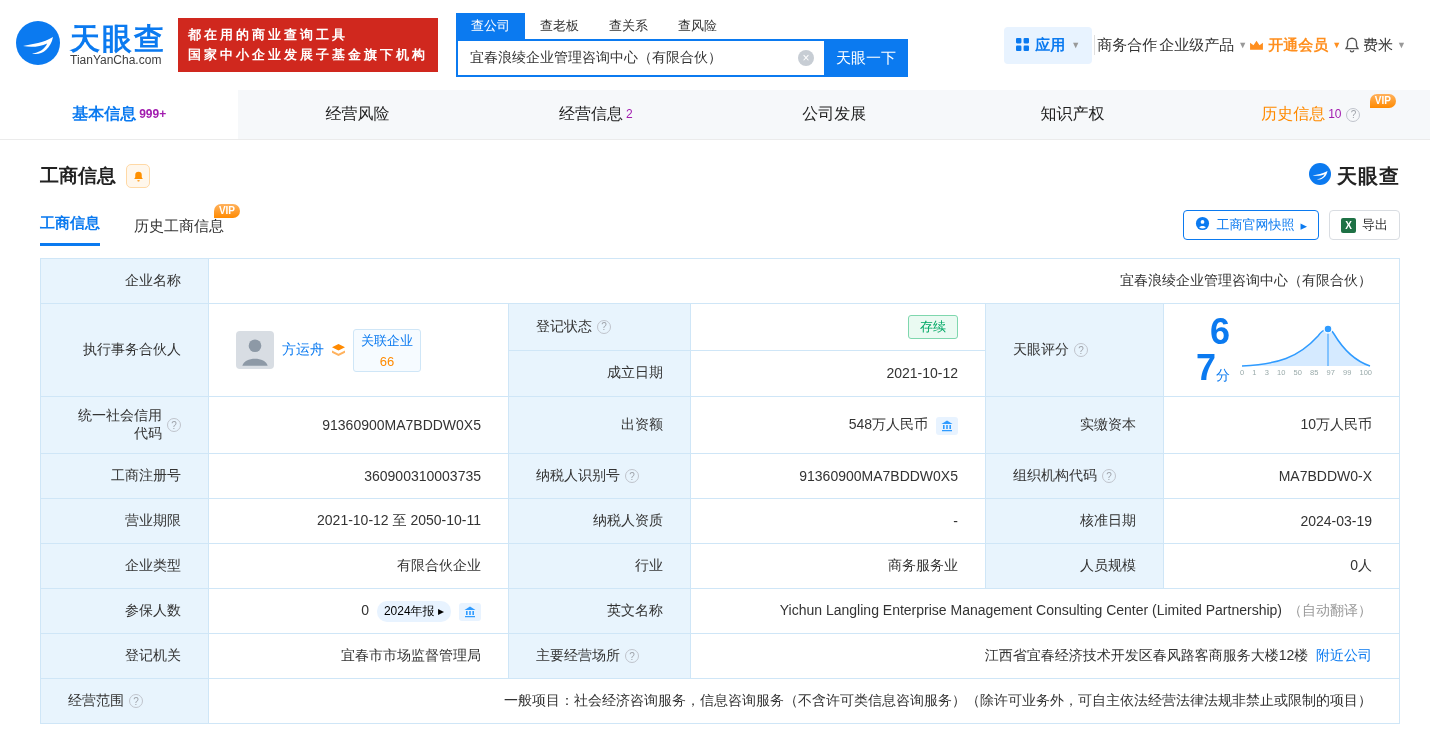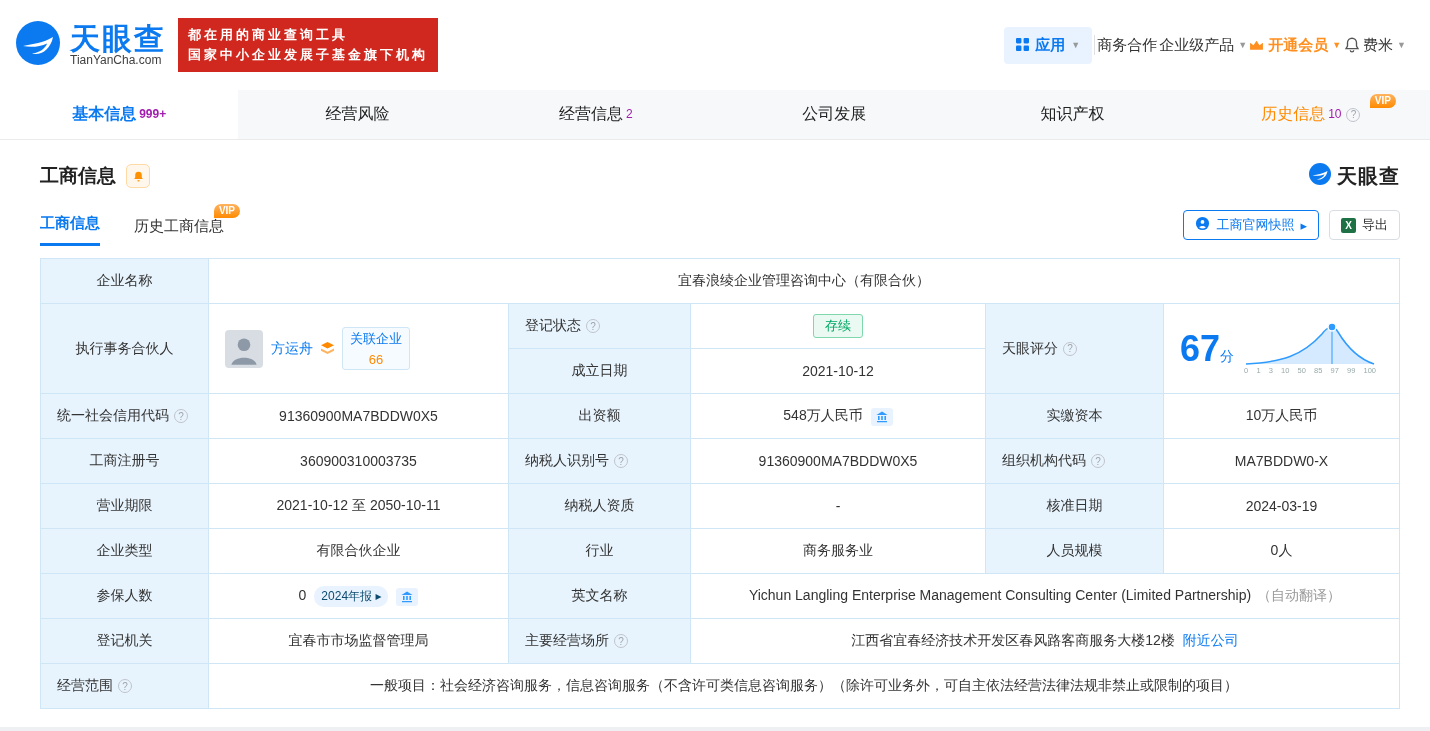--- a/index.html
+++ b/index.html
@@ -65,37 +65,37 @@
   .subtab-actions { margin-left:auto; display:flex; gap:10px; padding-bottom:6px; }
   .btn { display:flex; align-items:center; gap:6px; height:30px; padding:0 11px; border-radius:4px;
     font-size:13px; cursor:pointer; background:#fff; }
   .btn-snapshot { border:1px solid #0b7af0; color:#0b7af0; }
   .btn-export { border:1px solid #d9dde2; color:#333; }
   .excel-ico { width:15px; height:15px; background:#1e7145; color:#fff; font-size:10px; font-weight:bold;
     border-radius:2px; display:flex; align-items:center; justify-content:center; }
 
   
   table.info { width:100%; border-collapse:collapse; margin-top:12px; font-size:14px; table-layout:fixed; }
-  .info th, .info td { border:1px solid #cfe6f7; font-weight:normal; text-align:center;
-    padding:10px 16px; height:45px; vertical-align:middle; word-break:break-all; }
+  .info th, .info td { border:1px solid #cfe6f7; font-weight:normal; text-align:right;
+    padding:10px 27px; height:45px; vertical-align:middle; word-break:break-all; }
   .info th { background:#e8f4fd; color:#333; }
   .info td { background:#fff; }
   .label-wrap { display:flex; align-items:center; }
   .link { color:#0b7af0; cursor:pointer; text-decoration:none; }
   .status-badge { display:inline-block; border:1px solid #7fd7ae; background:#eafaf2; color:#00a865;
     font-size:13px; padding:2px 11px; border-radius:3px; }
   .partner-cell { display:flex; align-items:center; gap:8px; }
   .avatar { width:38px; height:38px; border-radius:4px; overflow:hidden; flex:none; cursor:pointer; }
   .rel-box { display:flex; align-items:center; gap:4px; border:1px solid #cfe6f7; background:#f6fbff;
     border-radius:3px; padding:2px 7px; font-size:13px; cursor:pointer;flex-direction:column; }
   .rel-count { color:#ff8a00; }
   .boss-ico { width:13px; height:13px; flex:none; }
   .chip-ico { width:22px; height:18px; background:#e8f3ff; border-radius:3px; display:inline-flex;
     align-items:center; justify-content:center; margin-left:8px; cursor:pointer; vertical-align:-3px; }
-  .report-badge { display:inline-flex; align-items:center; background:#e8f3ff; color:#0c4a6e;
+  .report-badge { display:inline-flex; align-items:center; background:#e8f3ff; color:#000000;
     font-size:12px; padding:2px 7px; border-radius:10px; margin-left:8px; cursor:pointer; }
   .gray-note { color:#999; margin-left:6px; }
   .score-cell { display:flex; align-items:center; gap:10px; }
   .score-num { font-size:36px; font-weight:bold; color:#0b7af0; line-height:1; }
   .score-unit { font-size:14px; color:#0b7af0; }
   .score-chart { display:flex; flex-direction:column; width:132px; }
   .score-ticks { display:flex; justify-content:space-between; font-size:7.5px; color:#9aa; line-height:1.4; }
 </style>
 </head>
 <body>
@@ -109,20 +109,35 @@
         </svg>
     </span>
     <span class="logo-text">
       <span class="logo-cn">天眼查</span>
       <span class="logo-en">TianYanCha.com</span>
     </span>
   </div>
   <div class="red-badge">
     <div>都在用的商业查询工具</div>
     <div>国家中小企业发展子基金旗下机构</div>
+  </div>
+  <div class="search-area">
+    <div class="search-tabs">
+      <span class="search-tab active">查公司</span>
+      <span class="search-tab">查老板</span>
+      <span class="search-tab">查关系</span>
+      <span class="search-tab">查风险</span>
+    </div>
+    <div class="search-row">
+      <div class="search-box">
+        <input class="search-input" value="宜春浪绫企业管理咨询中心（有限合伙）" style="">
+        <span class="clear-icon">×</span>
+      </div>
+      <button class="search-btn">天眼一下</button>
+    </div>
   </div>
   <div class="header-right">
     <span class="app-chip">
       <span>
         <svg width="13" height="13" viewBox="0 0 12 12" fill="#0b7af0">
             <rect width="5" height="5" rx="1"></rect>
             <rect x="7" width="5" height="5" rx="1"></rect>
             <rect y="7" width="5" height="5" rx="1"></rect>
             <rect x="7" y="7" width="5" height="5" rx="1"></rect>
           </svg>

